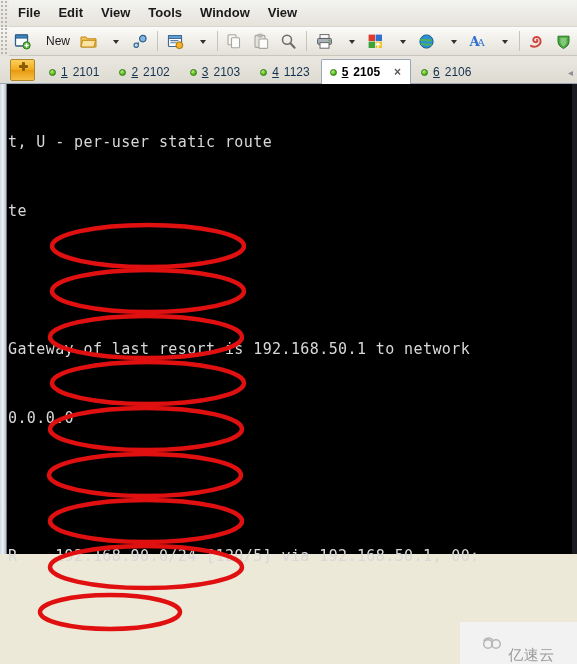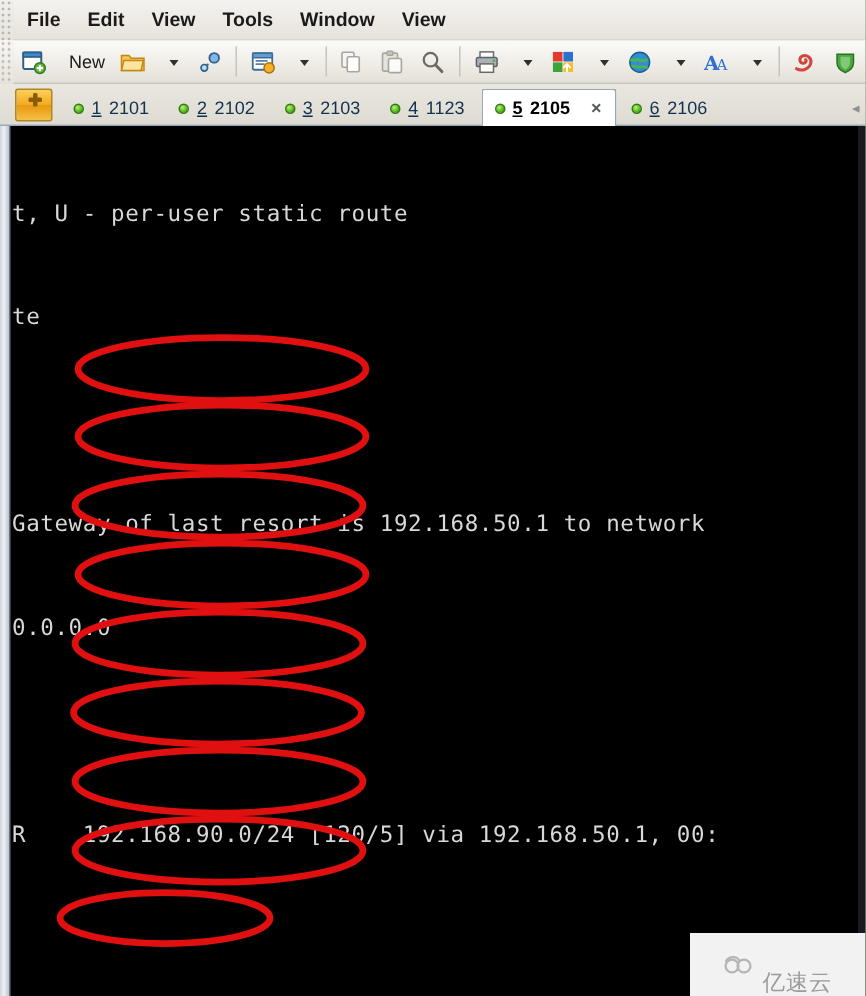--- a/index.html
+++ b/index.html
@@ -95,21 +95,21 @@
   .tabclose{
     font-size:12px; color:#55585c; margin-left:9px; line-height:10px; cursor:default;
   }
   .tabscroll{
     margin-left:auto; margin-right:4px; margin-bottom:5px;
     font-size:10px; color:#8d9096;
   }
 
   
   .term-wrap{
-    position:absolute; left:0; top:84px; width:577px; height:580px;
+    position:absolute; left:0; top:84px; width:577px; height:470px;
     background:#000;
   }
   .term-leftbar{
     position:absolute; left:0; top:0; width:7px; height:100%;
     background:linear-gradient(to right,#cfd6de 0%, #eef1f5 45%, #b9c3cf 100%);
     border-right:1px solid #6b7683;
   }
   .term-rightbar{
     position:absolute; right:0; top:0; width:5px; height:100%;
     background:#1a1a20;

